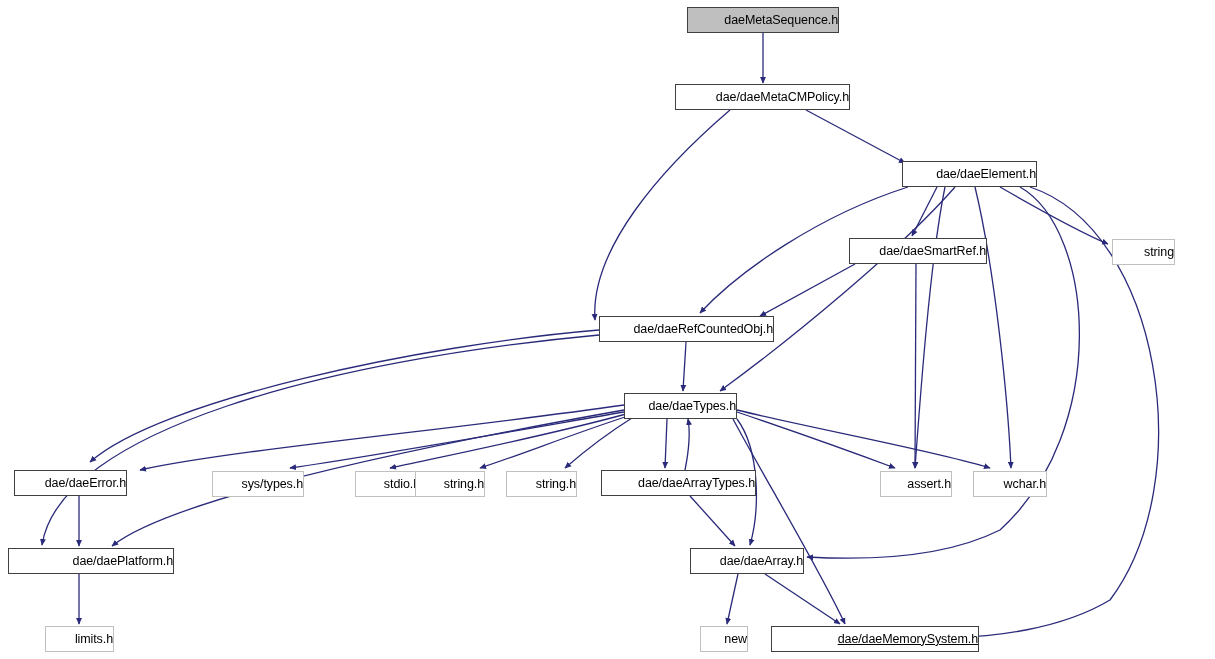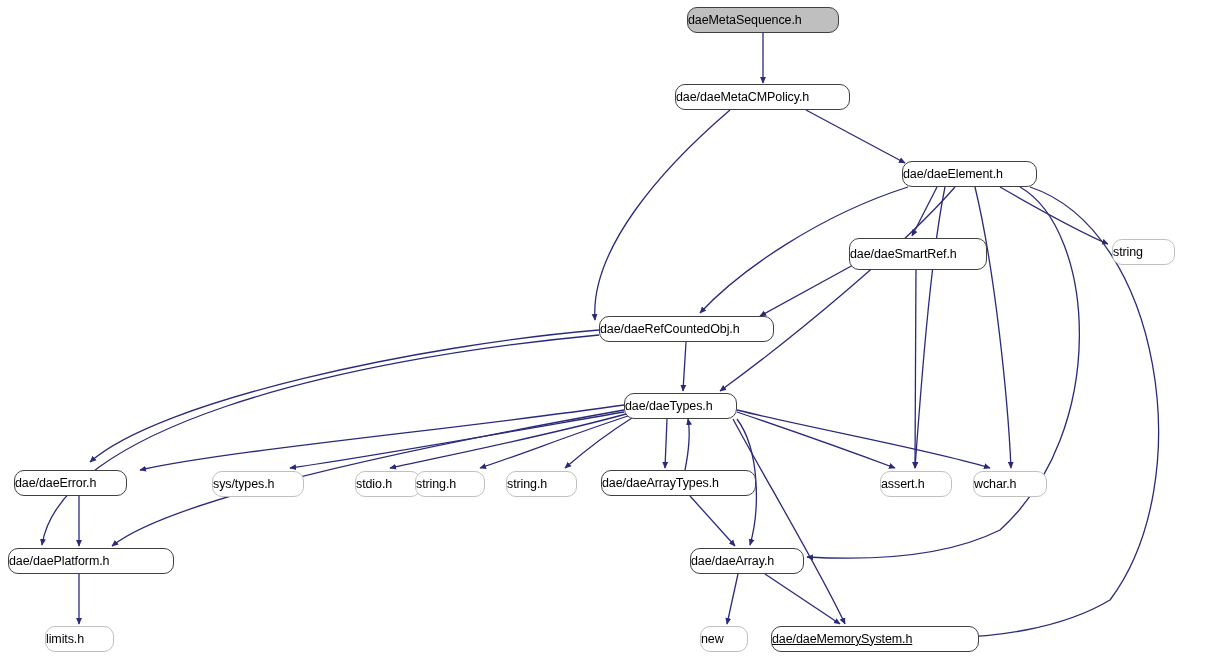--- a/index.html
+++ b/index.html
@@ -22,28 +22,27 @@
     left: 0;
     top: 0;
     width: 1215px;
     height: 659px;
   }
   .node {
     position: absolute;
     box-sizing: border-box;
     display: flex;
     align-items: center;
-    justify-content: flex-start;
+    justify-content: flex-end;
     font-size: 12.5px;
     line-height: 1;
     color: #000000;
     white-space: nowrap;
     background: #ffffff;
     letter-spacing: -0.1px;
-    border-radius: 10px;
   }
   .node.project {
     border: 1.4px solid #404040;
     background: #ffffff;
   }
   .node.system {
     border: 1px solid #c0c0c0;
     background: #ffffff;
   }
   .node.current {
@@ -100,21 +99,21 @@
   <div id="node-layer">
       <div class="node current" style="left: 687px; top: 7px; width: 152px; height: 26px;">
         <span>daeMetaSequence.h</span>
       </div>
       <div class="node project" style="left: 675px; top: 84px; width: 175px; height: 26px;">
         <span>dae/daeMetaCMPolicy.h</span>
       </div>
       <div class="node project" style="left: 902px; top: 161px; width: 135px; height: 26px;">
         <span>dae/daeElement.h</span>
       </div>
-      <div class="node project" style="left: 849px; top: 238px; width: 138px; height: 32px;">
+      <div class="node project" style="left: 849px; top: 238px; width: 138px; height: 26px;">
         <span>dae/daeSmartRef.h</span>
       </div>
       <div class="node system" style="left: 1112px; top: 239px; width: 63px; height: 26px;">
         <span>string</span>
       </div>
       <div class="node project" style="left: 599px; top: 316px; width: 175px; height: 26px;">
         <span>dae/daeRefCountedObj.h</span>
       </div>
       <div class="node project" style="left: 624px; top: 393px; width: 113px; height: 26px;">
         <span>dae/daeTypes.h</span>

